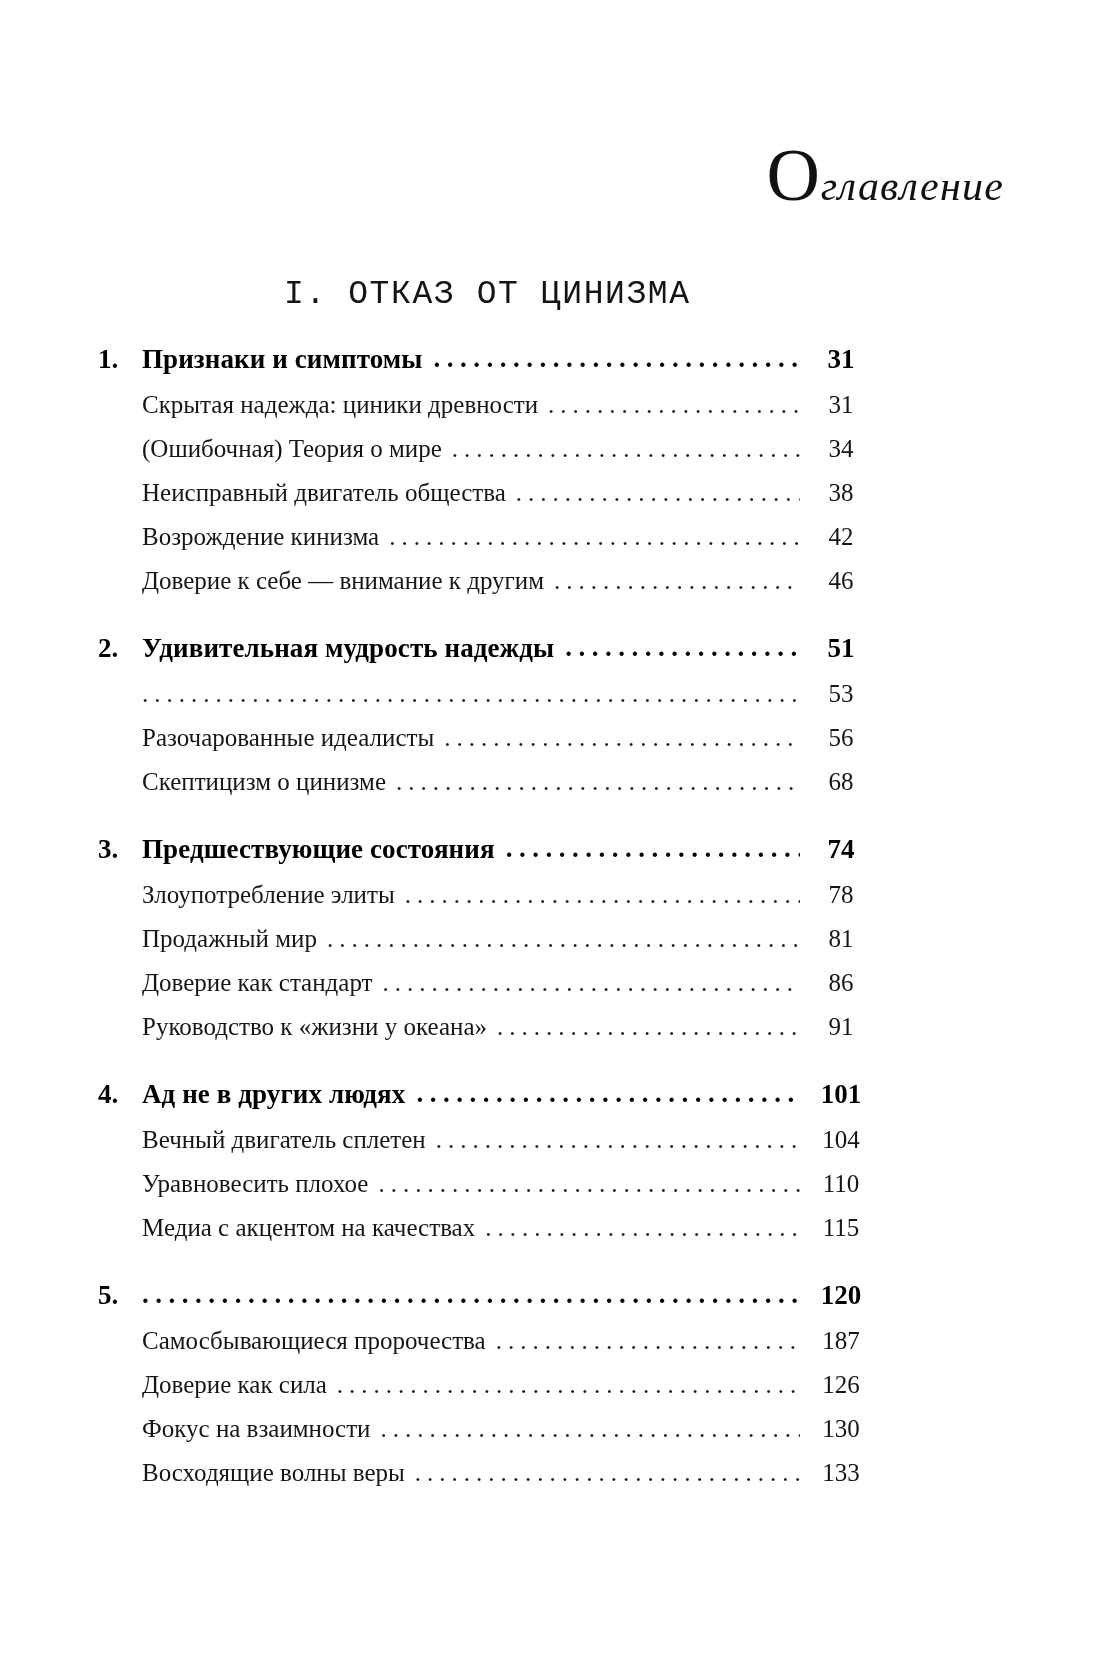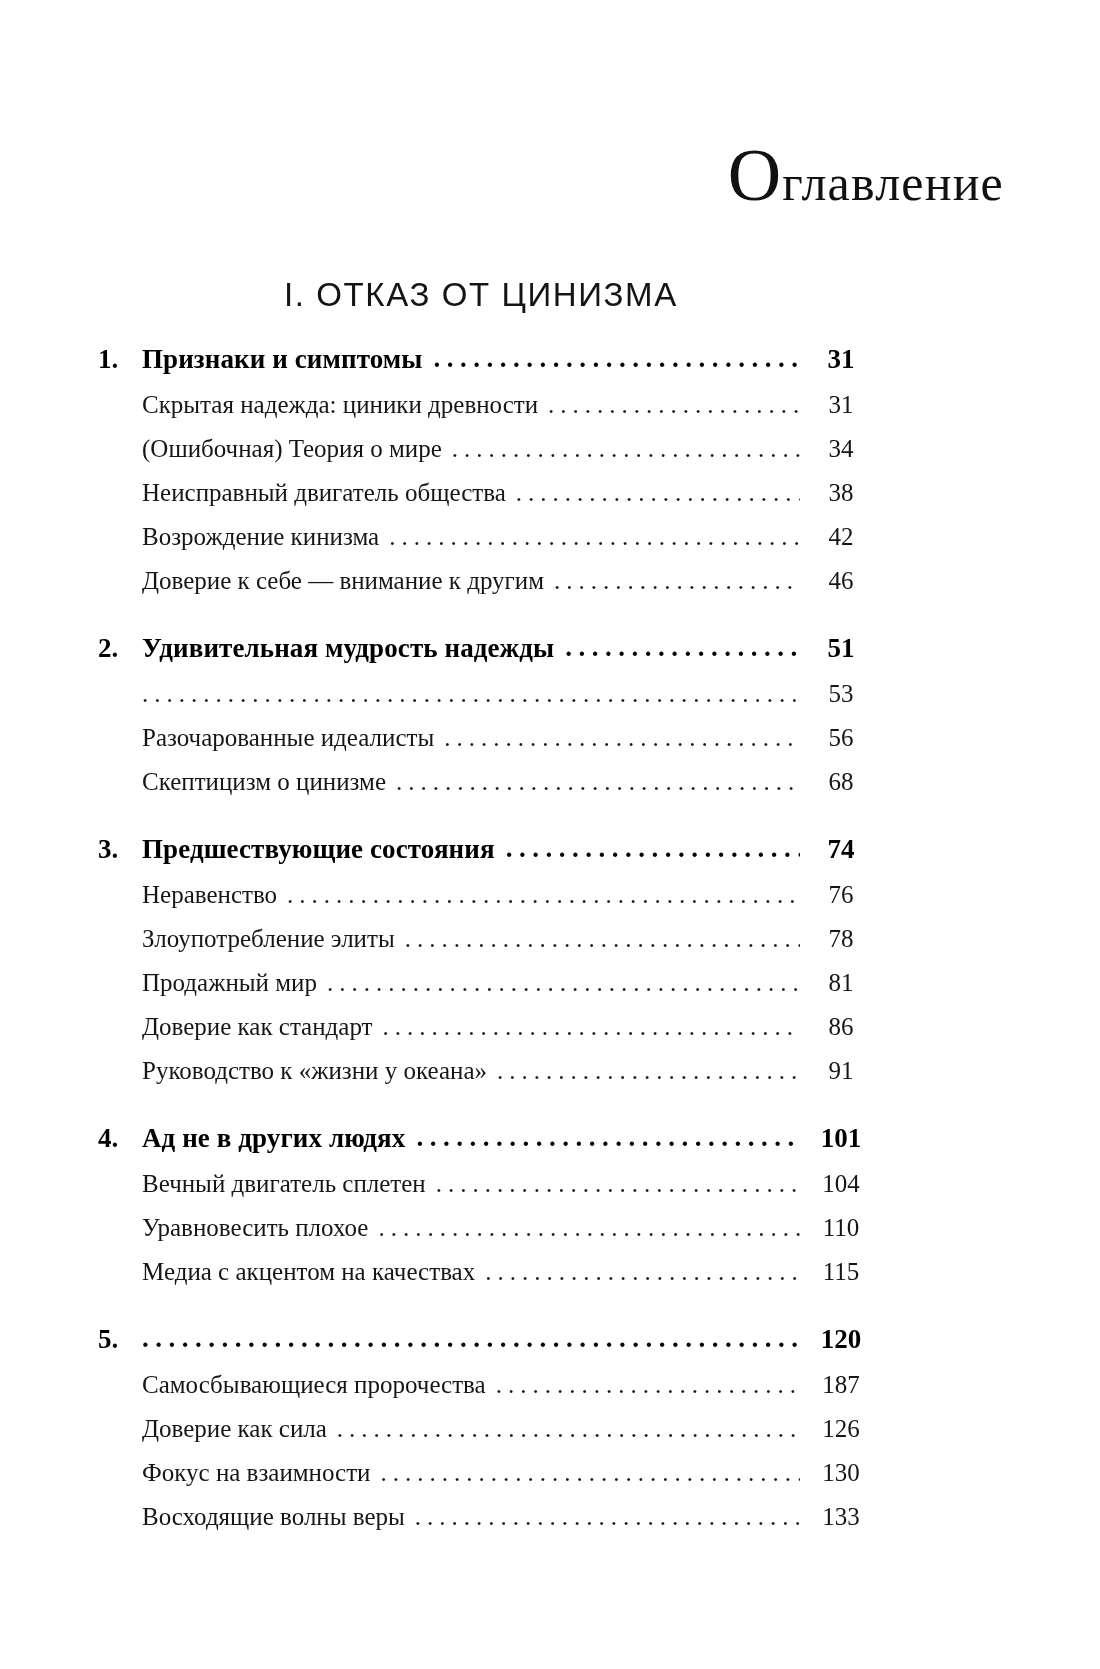--- a/index.html
+++ b/index.html
@@ -36,30 +36,31 @@
     line-height: 1;
     letter-spacing: 1.0px;
     color: #111111;
     white-space: nowrap;
     font-variant: normal;
   }
   .toc-title .cap {
     font-size: 74px;
   }
   .toc-title .rest {
-    font-size: 50px;
+    font-size: 42px;
     letter-spacing: 1.2px;
+    font-style: italic;
   }
 
   
   .part-heading {
     position: absolute;
     left: 284px;
     top: 275px;
-    font-family: Liberation Sans, sans-serif;
+    font-family: Liberation Mono, monospace;
     font-weight: 400;
     font-size: 33px;
     line-height: 1.2;
     letter-spacing: 1.6px;
     color: #141414;
     white-space: nowrap;
   }
 
   
   .toc-body {
@@ -237,26 +238,20 @@
       </div>
       <div class="chapter-block">
         <div class="row chapter">
           <span class="num">3.</span>
           <span class="label">Предшествующие состояния</span>
           <span class="leader"></span>
           <span class="pagenum">74</span>
         </div>
         <div class="row sub">
           <span class="num"></span>
-          <span class="label">Неравенство</span>
-          <span class="leader"></span>
-          <span class="pagenum">76</span>
-        </div>
-        <div class="row sub">
-          <span class="num"></span>
           <span class="label">Злоупотребление элиты</span>
           <span class="leader"></span>
           <span class="pagenum">78</span>
         </div>
         <div class="row sub">
           <span class="num"></span>
           <span class="label">Продажный мир</span>
           <span class="leader"></span>
           <span class="pagenum">81</span>
         </div>

